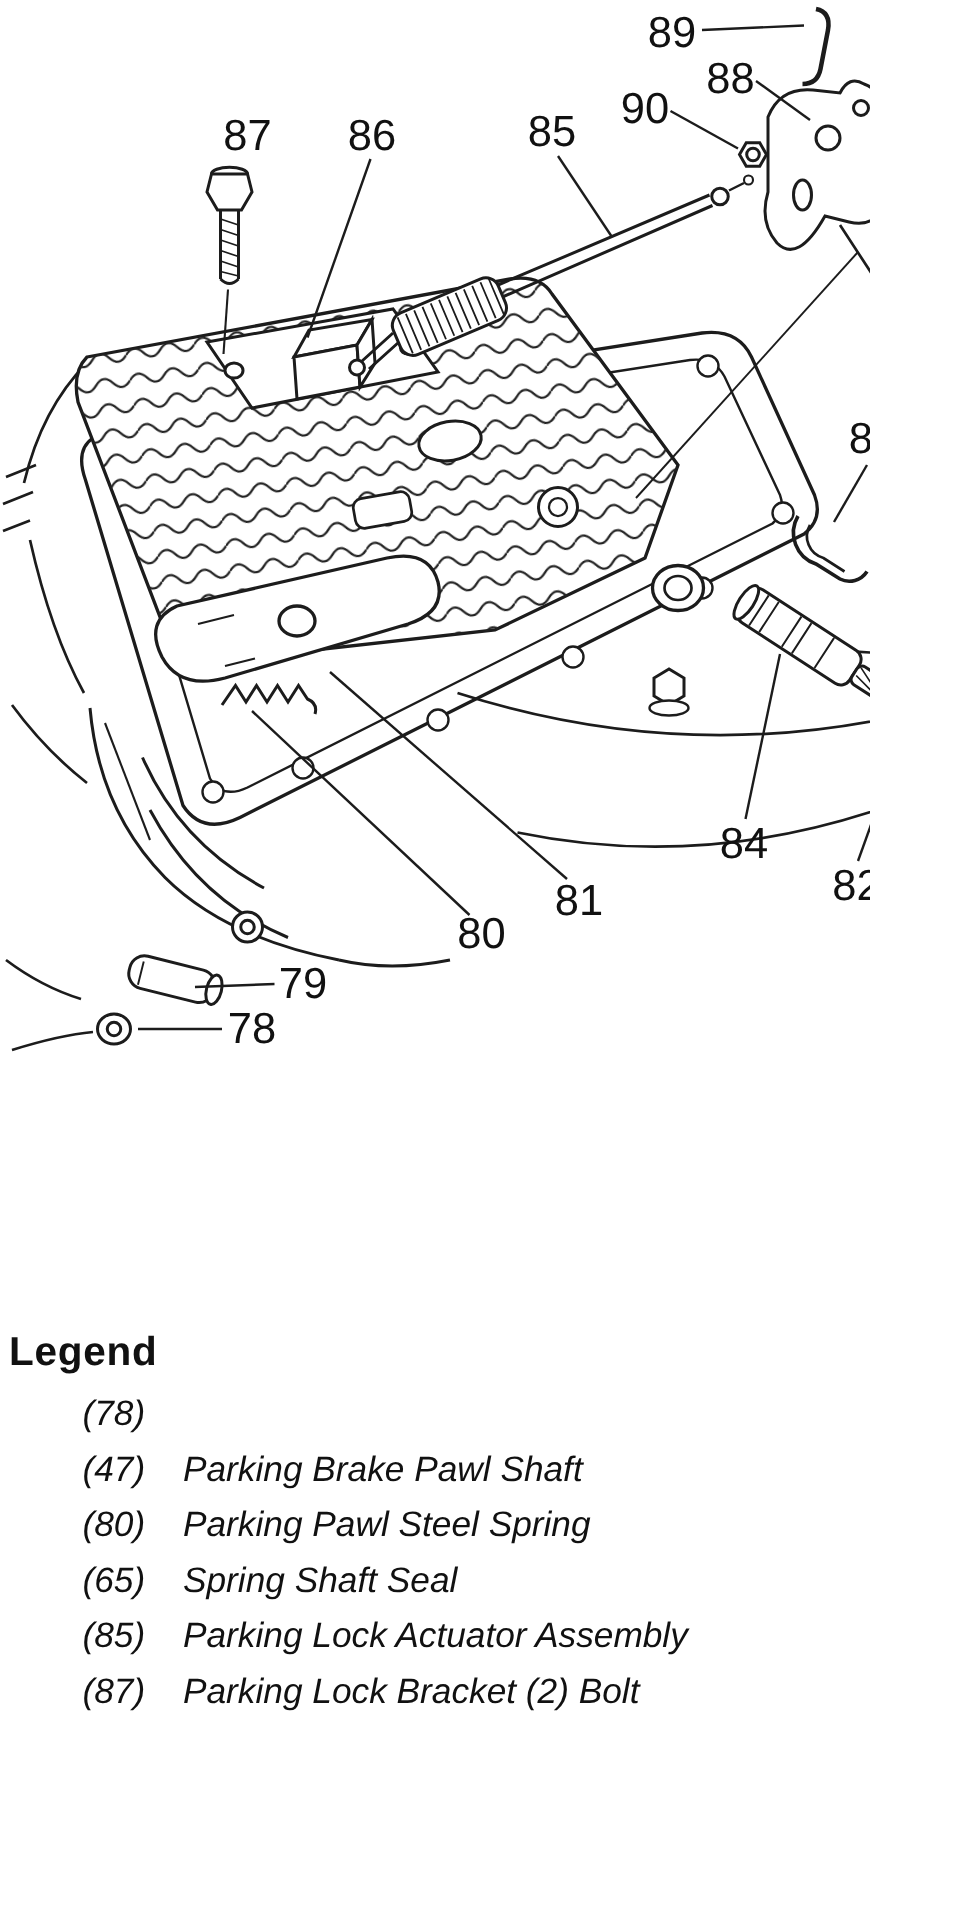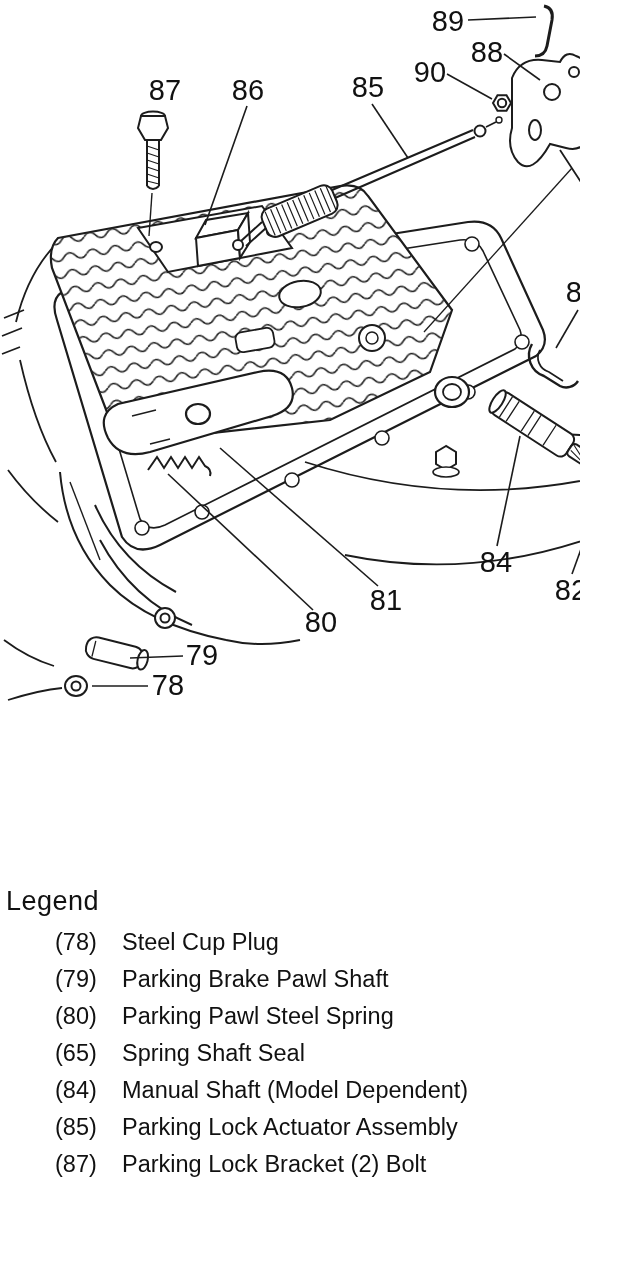--- a/index.html
+++ b/index.html
@@ -11,22 +11,22 @@
     color:#111;
     overflow:hidden;
   }
   .diagram{position:absolute;top:0;left:0;width:640px;height:880px;}
   svg text{
     font-family:"Liberation Sans", sans-serif;
     font-size:29px;
     fill:#111;
   }
   .legend{position:absolute;top:886px;left:0;width:640px;padding-left:6px;box-sizing:border-box;}
-  .legend-title{font-size:27px;font-weight:normal;margin-bottom:12px;letter-spacing:0.5px;}
-  .legend-item{display:flex;align-items:flex-start;font-size:23.5px;margin-bottom:10px;padding-left:49px;}
+  .legend-title{font-size:27px;font-weight:bold;margin-bottom:12px;letter-spacing:0.5px;}
+  .legend-item{display:flex;align-items:flex-start;font-size:23.5px;margin-bottom:10px;padding-left:49px;font-style:italic;}
   .legend-num{width:67px;flex:0 0 67px;}
   .legend-label{flex:1;}
 </style>
 </head>
 <body>
 
 <div class="page">
 
   <div class="diagram">
     <svg width="640" height="880" viewBox="0 0 640 880">
@@ -213,39 +213,34 @@
         <text x="168" y="695">78</text>
       </g>
     </svg>
   </div>
 
   <div class="legend">
     <div class="legend-title">Legend</div>
 
     <div class="legend-item">
       <span class="legend-num">(78)</span>
-      <span class="legend-label">Steel Cup Plug</span>
-    </div>
-    <div class="legend-item">
-      <span class="legend-num">(79)</span>
+    </div>
+    <div class="legend-item">
+      <span class="legend-num">(47)</span>
       <span class="legend-label">Parking Brake Pawl Shaft</span>
     </div>
     <div class="legend-item">
       <span class="legend-num">(80)</span>
       <span class="legend-label">Parking Pawl Steel Spring</span>
     </div>
     <div class="legend-item">
       <span class="legend-num">(65)</span>
       <span class="legend-label">Spring Shaft Seal</span>
     </div>
     <div class="legend-item">
-      <span class="legend-num">(84)</span>
-      <span class="legend-label">Manual Shaft (Model Dependent)</span>
-    </div>
-    <div class="legend-item">
       <span class="legend-num">(85)</span>
       <span class="legend-label">Parking Lock Actuator Assembly</span>
     </div>
     <div class="legend-item">
       <span class="legend-num">(87)</span>
       <span class="legend-label">Parking Lock Bracket (2) Bolt</span>
     </div>
   </div>
 
 </div>

